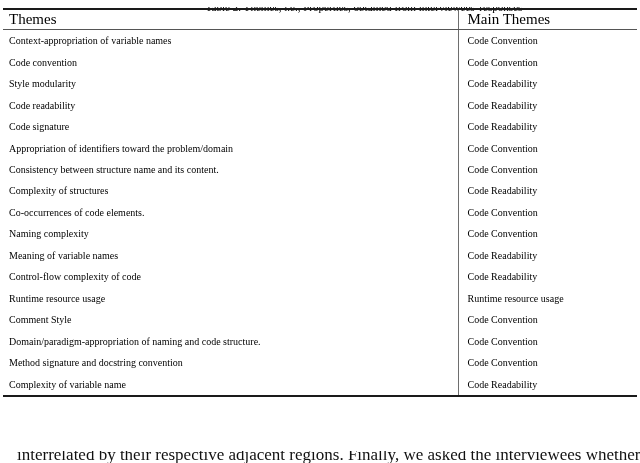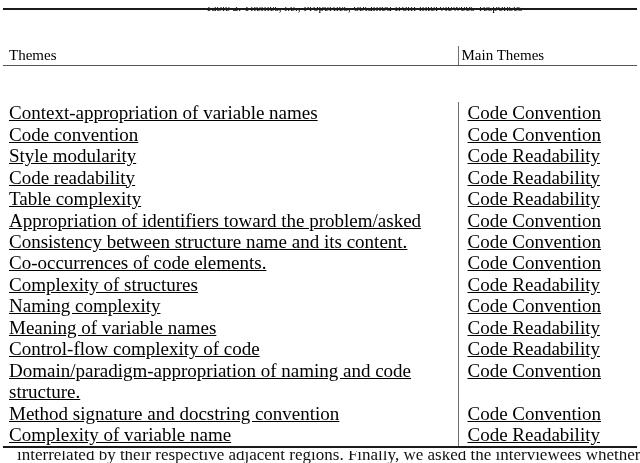--- a/index.html
+++ b/index.html
@@ -42,21 +42,20 @@
   .table-wrap {
     position: absolute;
     left: 3px;
     top: 8px;
     width: 634px;
   }
   table.themes {
     border-collapse: collapse;
     table-layout: fixed;
     width: 634px;
-    margin-top: 36px;
   }
   table.themes col.c1 { width: 455px; }
   table.themes col.c2 { width: 179px; }
 
   table.themes th,
   table.themes td {
     padding: 0;
     margin: 0;
     text-align: left;
     vertical-align: baseline;
@@ -82,27 +81,26 @@
 
   thead th {
     font-family: "Liberation Serif", "DejaVu Serif", serif;
     font-weight: bold;
     font-size: 15px;
     line-height: 19px;
     padding-top: 1px;
     padding-bottom: 1px;
   }
   thead th.col-themes { padding-left: 6px; }
-  thead th.col-main { padding-left: 3px; }
+  thead th.col-main { padding-left: 9px; }
 
   tbody td {
-    font-size: 19px;
+    font-size: 10px;
     line-height: 21.45px;
     height: 21.45px;
-    text-decoration: underline;
   }
   tbody td.col-themes { padding-left: 6px; }
   tbody td.col-main { padding-left: 9px; }
 
   
   .col-main { border-left: 1.1px solid #6e6e6e; }
   tbody tr:first-child td.col-main { border-left-color: #6e6e6e; }
 
   
   .below-clip {
@@ -167,50 +165,58 @@
         </tr>
         <tr>
           <td class="col-themes">Style modularity</td>
           <td class="col-main">Code Readability</td>
         </tr>
         <tr>
           <td class="col-themes">Code readability</td>
           <td class="col-main">Code Readability</td>
         </tr>
         <tr>
-          <td class="col-themes">Table complexity</td>
-          <td class="col-main">Code Readability</td>
-        </tr>
-        <tr>
-          <td class="col-themes">Appropriation of identifiers toward the problem/asked</td>
+          <td class="col-themes">Code signature</td>
+          <td class="col-main">Code Readability</td>
+        </tr>
+        <tr>
+          <td class="col-themes">Appropriation of identifiers toward the problem/domain</td>
           <td class="col-main">Code Convention</td>
         </tr>
         <tr>
           <td class="col-themes">Consistency between structure name and its content.</td>
           <td class="col-main">Code Convention</td>
         </tr>
         <tr>
+          <td class="col-themes">Complexity of structures</td>
+          <td class="col-main">Code Readability</td>
+        </tr>
+        <tr>
           <td class="col-themes">Co-occurrences of code elements.</td>
           <td class="col-main">Code Convention</td>
         </tr>
         <tr>
-          <td class="col-themes">Complexity of structures</td>
-          <td class="col-main">Code Readability</td>
-        </tr>
-        <tr>
           <td class="col-themes">Naming complexity</td>
           <td class="col-main">Code Convention</td>
         </tr>
         <tr>
           <td class="col-themes">Meaning of variable names</td>
           <td class="col-main">Code Readability</td>
         </tr>
         <tr>
           <td class="col-themes">Control-flow complexity of code</td>
           <td class="col-main">Code Readability</td>
+        </tr>
+        <tr>
+          <td class="col-themes">Runtime resource usage</td>
+          <td class="col-main">Runtime resource usage</td>
+        </tr>
+        <tr>
+          <td class="col-themes">Comment Style</td>
+          <td class="col-main">Code Convention</td>
         </tr>
         <tr>
           <td class="col-themes">Domain/paradigm-appropriation of naming and code structure.</td>
           <td class="col-main">Code Convention</td>
         </tr>
         <tr>
           <td class="col-themes">Method signature and docstring convention</td>
           <td class="col-main">Code Convention</td>
         </tr>
         <tr>

